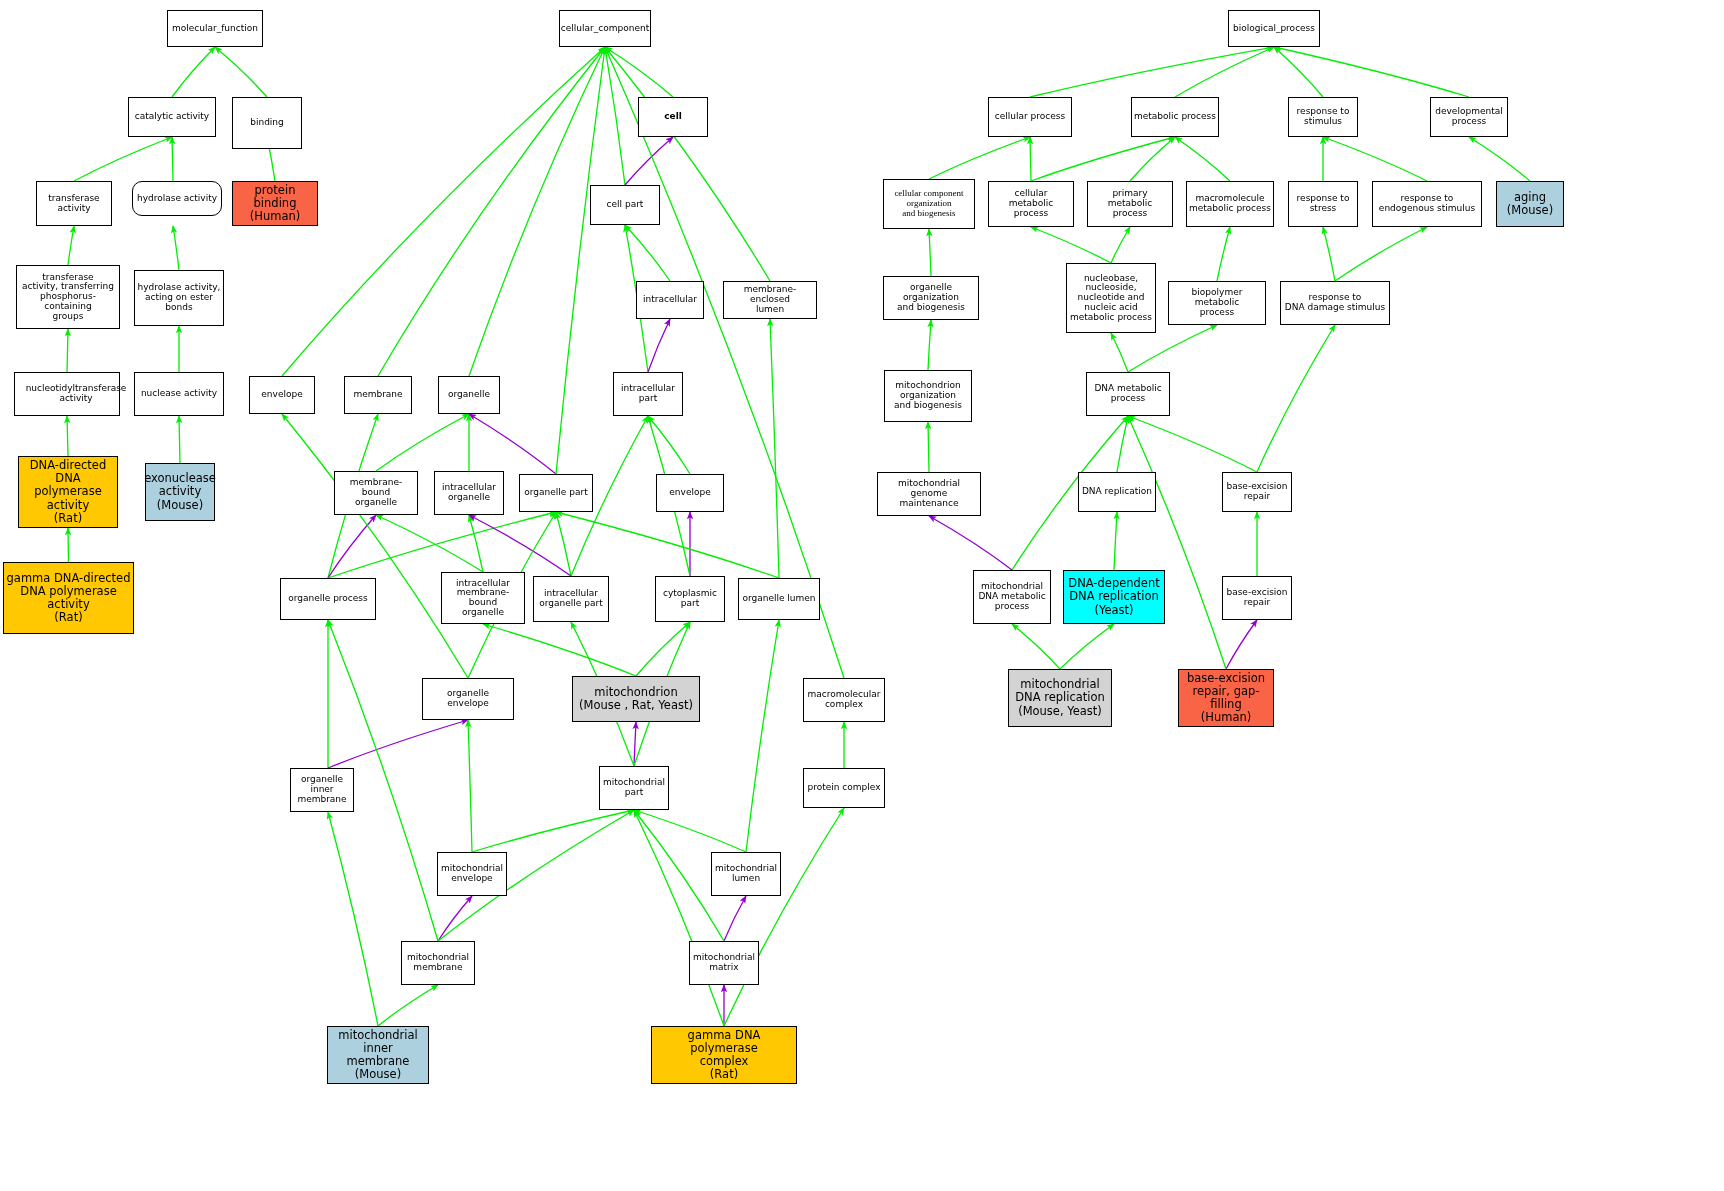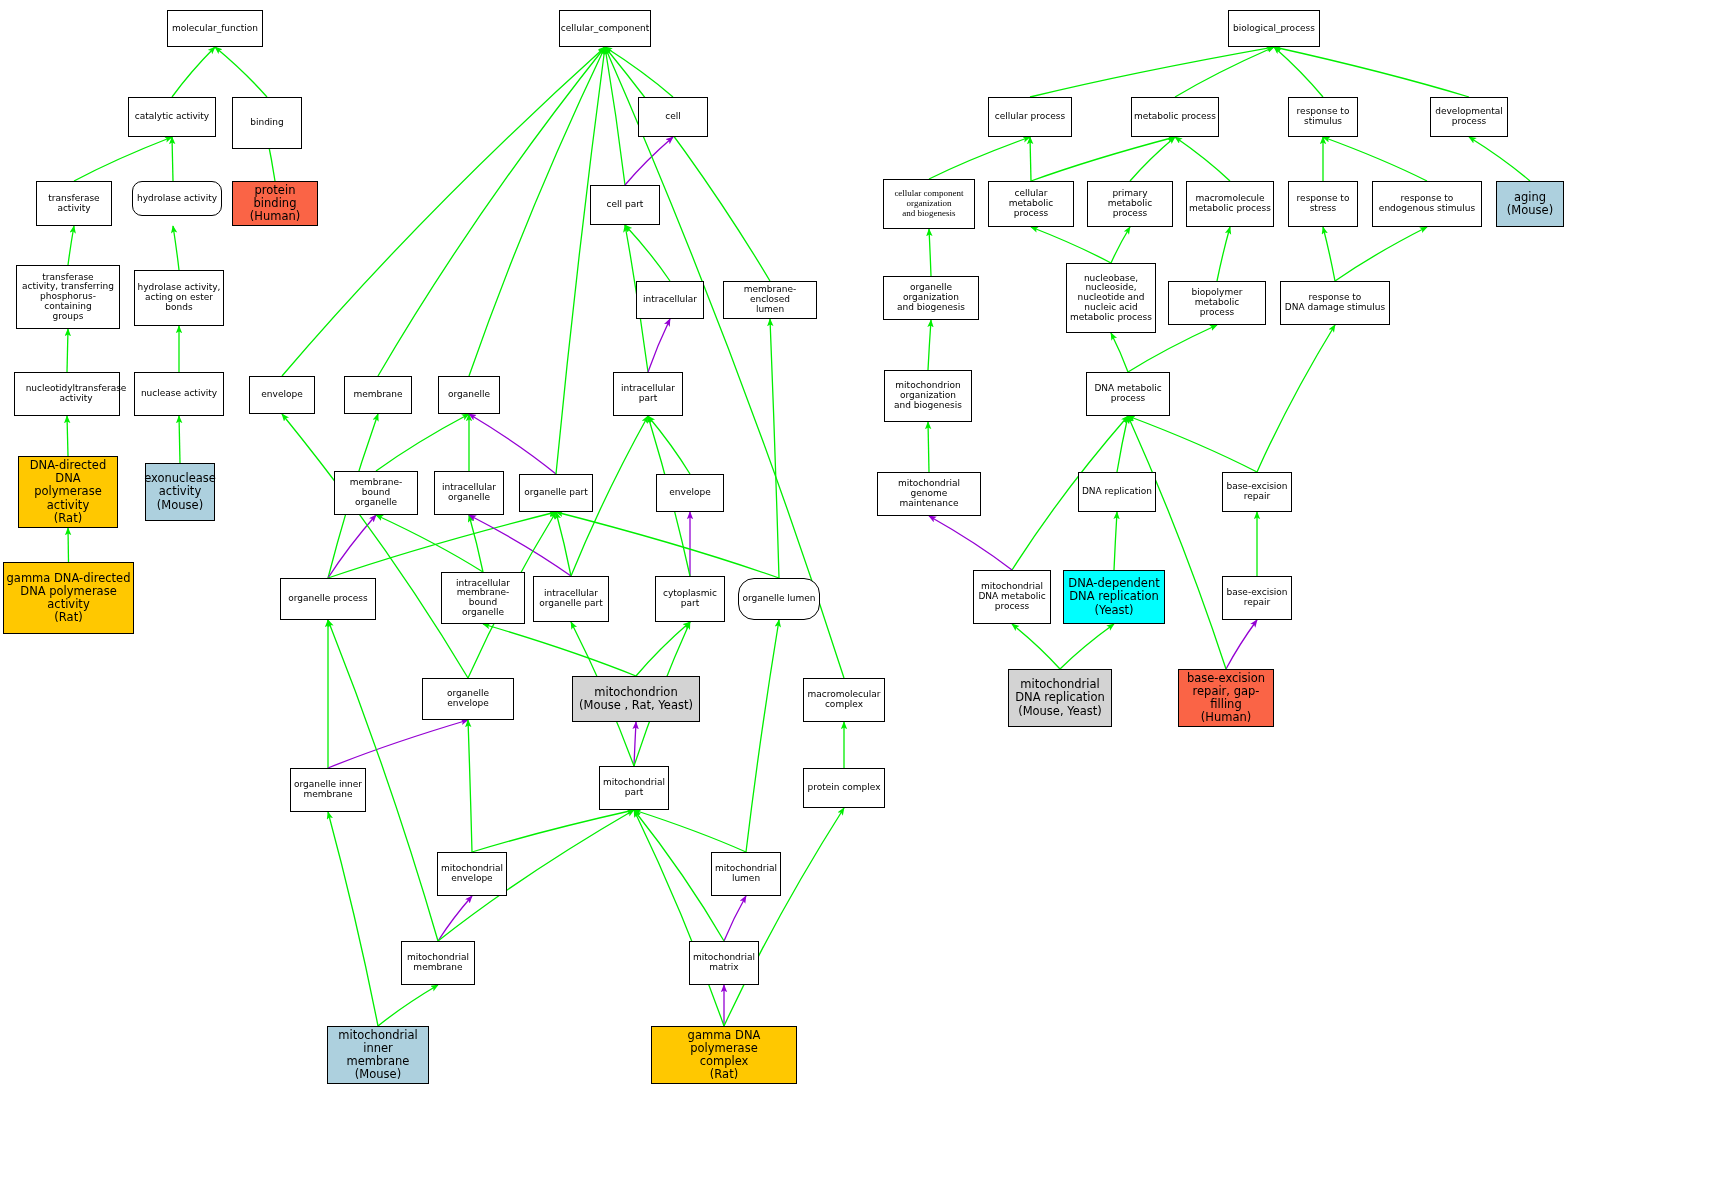--- a/index.html
+++ b/index.html
@@ -167,21 +167,21 @@
       </div>
       <div class="node blue big" style="left: 145px; top: 463px; width: 70px; height: 58px;">
         <span>exonuclease<br>activity<br>(Mouse)</span>
       </div>
       <div class="node yellow big" style="left: 3px; top: 562px; width: 131px; height: 72px;">
         <span>gamma DNA-directed<br>DNA polymerase<br>activity<br>(Rat)</span>
       </div>
       <div class="node " style="left: 559px; top: 10px; width: 92px; height: 37px;">
         <span>cellular_component</span>
       </div>
-      <div class="node " style="left: 638px; top: 97px; width: 70px; height: 40px;">
+      <div class="node " style="left: 638px; top: 97px; width: 70px; height: 40px; font-weight: bold;">
         <span>cell</span>
       </div>
       <div class="node " style="left: 590px; top: 185px; width: 70px; height: 40px;">
         <span>cell part</span>
       </div>
       <div class="node " style="left: 636px; top: 281px; width: 68px; height: 38px;">
         <span>intracellular</span>
       </div>
       <div class="node " style="left: 723px; top: 281px; width: 94px; height: 38px;">
         <span>membrane-enclosed<br>lumen</span>
@@ -215,33 +215,33 @@
       </div>
       <div class="node " style="left: 441px; top: 572px; width: 84px; height: 52px;">
         <span>intracellular<br>membrane-bound<br>organelle</span>
       </div>
       <div class="node " style="left: 533px; top: 576px; width: 76px; height: 46px;">
         <span>intracellular<br>organelle part</span>
       </div>
       <div class="node " style="left: 655px; top: 576px; width: 70px; height: 46px;">
         <span>cytoplasmic<br>part</span>
       </div>
-      <div class="node " style="left: 738px; top: 578px; width: 82px; height: 42px; border-radius: 16px;">
+      <div class="node " style="left: 738px; top: 578px; width: 82px; height: 42px;">
         <span>organelle lumen</span>
       </div>
       <div class="node " style="left: 422px; top: 678px; width: 92px; height: 42px;">
         <span>organelle envelope</span>
       </div>
       <div class="node gray big" style="left: 572px; top: 676px; width: 128px; height: 46px;">
         <span>mitochondrion<br>(Mouse , Rat, Yeast)</span>
       </div>
       <div class="node " style="left: 803px; top: 678px; width: 82px; height: 44px;">
         <span>macromolecular<br>complex</span>
       </div>
-      <div class="node " style="left: 290px; top: 768px; width: 76px; height: 44px;">
+      <div class="node " style="left: 290px; top: 768px; width: 64px; height: 44px;">
         <span>organelle inner<br>membrane</span>
       </div>
       <div class="node " style="left: 599px; top: 766px; width: 70px; height: 44px;">
         <span>mitochondrial<br>part</span>
       </div>
       <div class="node " style="left: 803px; top: 768px; width: 82px; height: 40px;">
         <span>protein complex</span>
       </div>
       <div class="node " style="left: 437px; top: 852px; width: 70px; height: 44px;">
         <span>mitochondrial<br>envelope</span>

